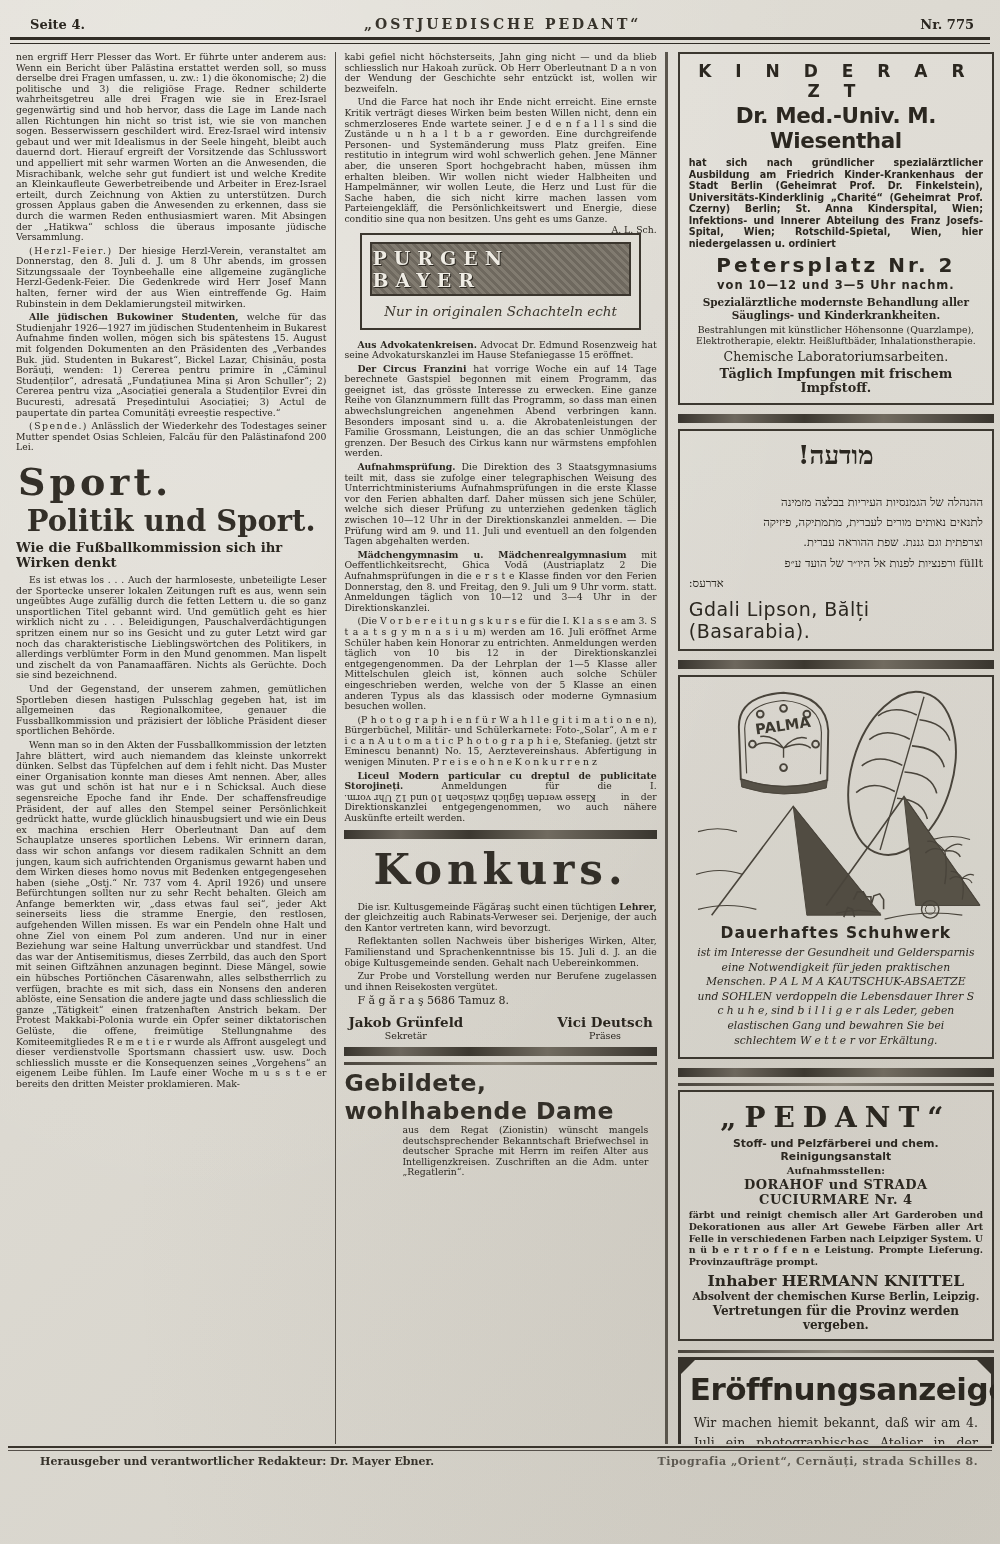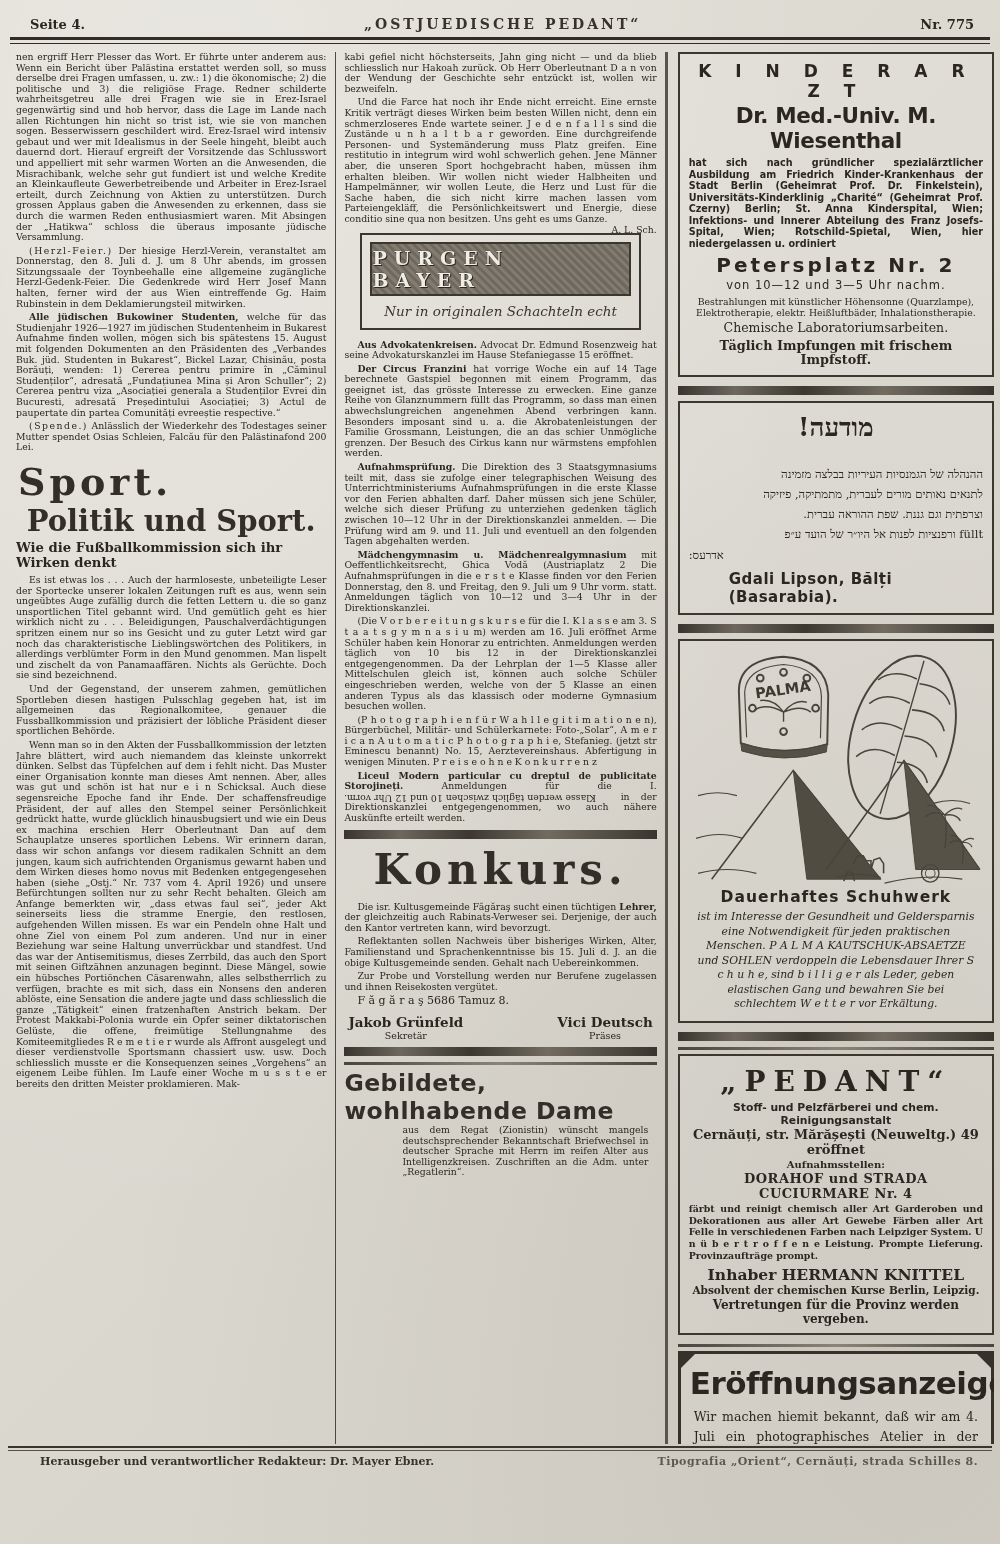--- a/index.html
+++ b/index.html
@@ -55,31 +55,31 @@
   .dame-text{margin-left:58px;width:246px;}
   .flipped{display:inline-block;transform:rotate(180deg);}
   
   .ad-box{border:2px solid #3c3830;margin-bottom:9px;padding:7px 9px;background:rgba(255,255,255,.10);}
   .ctr{text-align:center;text-indent:0;}
   .sans{font-family:"DejaVu Sans","Liberation Sans",sans-serif;}
   .ka-title{font-size:17px;font-weight:bold;letter-spacing:9px;margin-bottom:2px;}
   .ka-name{font-size:21.5px;font-weight:bold;letter-spacing:-.4px;margin-bottom:4px;}
   .ka-body{font-size:9.6px;font-weight:bold;line-height:1.2;text-align:justify;}
   .ka-addr{font-size:20px;font-weight:bold;letter-spacing:3px;margin:4px 0 1px;}
-  .ka-hours{font-size:11.5px;font-weight:normal;letter-spacing:1px;margin-bottom:4px;}
+  .ka-hours{font-size:11.5px;font-weight:bold;letter-spacing:1px;margin-bottom:4px;}
   .ka-p2{font-size:10.5px;font-weight:bold;line-height:1.2;}
   .ka-p3{font-size:9.3px;line-height:1.2;}
   .ka-p4{font-size:12.5px;margin-top:2px;}
   .ka-p5{font-size:12.8px;font-weight:bold;}
   
   .hebrew-box{direction:rtl;}
   .heb-h{font-size:26px;font-weight:bold;margin:2px 0 23px;}
   .heb-line{font-size:11.5px;line-height:1.5;text-align:justify;text-indent:0;}
   .heb-last{text-align:left;}
-  .gdali{direction:ltr;font-size:15px;font-weight:bold;letter-spacing:.5px;margin-top:6px;margin-left:40px;}
+  .gdali{direction:ltr;font-size:19px;font-weight:normal;letter-spacing:.5px;margin-top:6px;}
   
   .palma-illu{display:block;margin:0 auto;}
   .palma-h{font-size:15.5px;font-weight:bold;letter-spacing:1px;margin:2px 0 4px;}
   .palma-body{font-size:10.8px;line-height:1.35;text-align:center;text-indent:0;padding:0 6px;font-style:italic;}
   
   .pedant-h{font-size:28px;font-weight:bold;letter-spacing:8px;margin:2px 0 3px;}
   .pedant-s1{font-size:10.8px;font-weight:bold;}
   .pedant-s2{font-size:13px;font-weight:bold;}
   .pedant-s3{font-size:10px;font-weight:bold;margin-top:2px;}
   .pedant-s4{font-size:13px;font-weight:bold;letter-spacing:.5px;margin:1px 0 2px;}
@@ -176,20 +176,21 @@
     </div>
 
     <div class="col col-right">
 
       <div class="ad-box">
         <div class="ctr sans ka-title">K I N D E R A R Z T</div>
         <div class="ctr sans ka-name">Dr. Med.-Univ. M. Wiesenthal</div>
         <p class="sans ka-body noindent">hat sich nach gründlicher spezialärztlicher Ausbildung am Friedrich Kinder-Krankenhaus der Stadt Berlin (Geheimrat Prof. Dr. Finkelstein), Universitäts-Kinderklinig „Charité“ (Geheimrat Prof. Czerny) Berlin; St. Anna Kinderspital, Wien; Infektions- und Innerer Abteilung des Franz Josefs-Spital, Wien; Rotschild-Spietal, Wien, hier niedergelassen u. ordiniert</p>
         <div class="ctr sans ka-addr">Petersplatz Nr. 2</div>
         <div class="ctr sans ka-hours">von 10—12 und 3—5 Uhr nachm.</div>
+        <p class="ctr ka-p2">Spezialärztliche modernste Behandlung aller Säuglings- und Kinderkrankheiten.</p>
         <p class="ctr ka-p3">Bestrahlungen mit künstlicher Höhensonne (Quarzlampe), Elektrotherapie, elektr. Heißluftbäder, Inhalationstherapie.</p>
         <p class="ctr ka-p4">Chemische Laboratoriumsarbeiten.</p>
         <p class="ctr ka-p5" style="margin-bottom:0">Täglich Impfungen mit frischem Impfstoff.</p>
       </div>
 
       <div class="bar-thick"></div>
 
       <div class="ad-box hebrew-box">
         <div class="ctr heb-h">מודעה!</div>
         <p class="heb-line">ההנהלה של הגמנסיות העיריות בבלצה מזמינה</p>
@@ -248,21 +249,20 @@
         <div class="ctr sans palma-h">Dauerhaftes Schuhwerk</div>
         <p class="palma-body" style="margin-bottom:2px">ist im Interesse der Gesundheit und Geldersparnis eine Notwendigkeit für jeden praktischen Menschen. P A L M A KAUTSCHUK-ABSAETZE und SOHLEN verdoppeln die Lebensdauer Ihrer S c h u h e, sind b i l l i g e r als Leder, geben elastischen Gang und bewahren Sie bei schlechtem W e t t e r vor Erkältung.</p>
       </div>
 
       <div class="bar-thick"></div>
       <div class="bar-thin"></div>
 
       <div class="ad-box">
         <div class="ctr pedant-h">„PEDANT“</div>
         <div class="ctr sans pedant-s1">Stoff- und Pelzfärberei und chem. Reinigungsanstalt</div>
-        <div class="ctr pedant-s2">Cernăuți, str. Mărășești (Neuweltg.) 49 eröffnet</div>
         <div class="ctr pedant-s3">Aufnahmsstellen:</div>
         <div class="ctr pedant-s4">DORAHOF und STRADA CUCIURMARE Nr. 4</div>
         <p class="pedant-body noindent">färbt und reinigt chemisch aller Art Garderoben und Dekorationen aus aller Art Gewebe  Färben aller Art Felle in verschiedenen Farben nach Leipziger System. U n ü b e r t r o f f e n e  Leistung. Prompte Lieferung. Provinzaufträge prompt.</p>
         <div class="ctr pedant-owner">Inhaber HERMANN KNITTEL</div>
         <div class="ctr pedant-os">Absolvent der chemischen Kurse Berlin, Leipzig.</div>
         <div class="ctr pedant-note">Vertretungen für die Provinz werden vergeben.</div>
       </div>
 
       <div class="bar-thin"></div>
 

